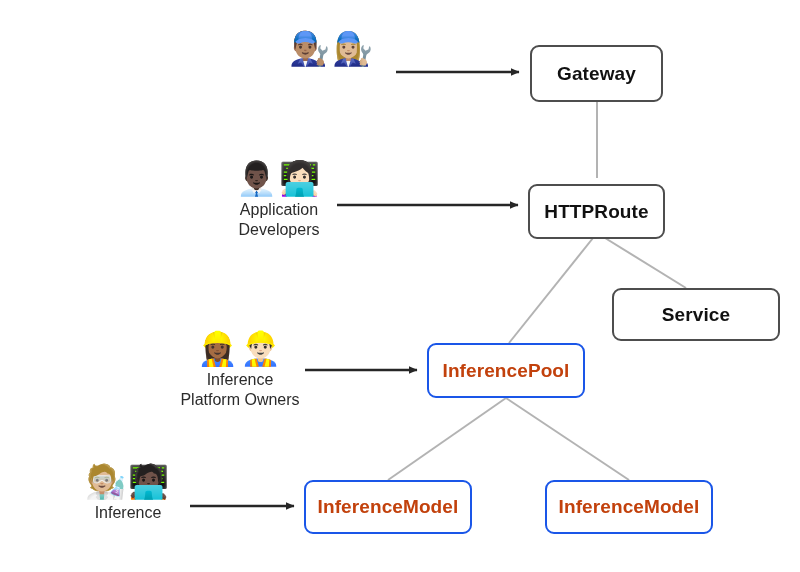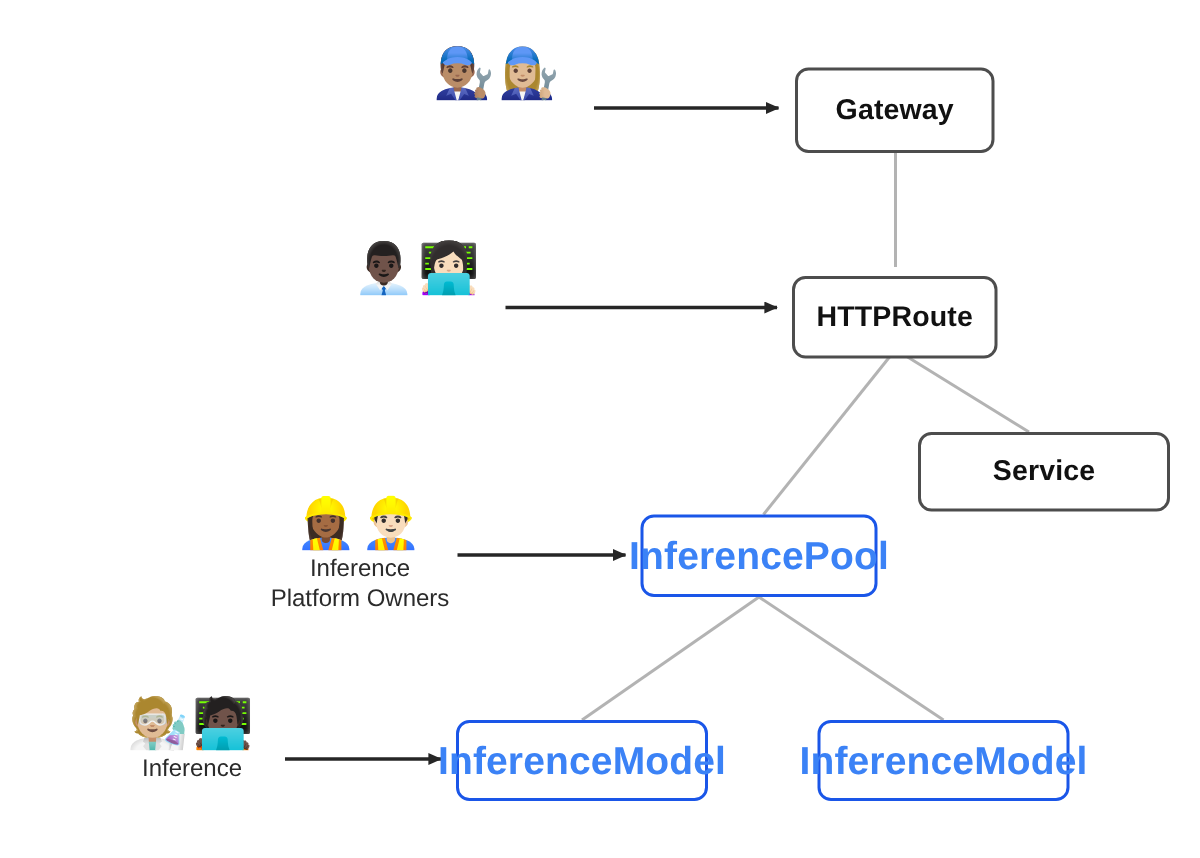--- a/index.html
+++ b/index.html
@@ -40,22 +40,22 @@
     letter-spacing: 0.1px;
     white-space: nowrap;
   }
   .node.std {
     border: 2.2px solid #4d4d4d;
     color: #111111;
     font-size: 19px;
   }
   .node.blue {
     border: 2.4px solid #1a56e8;
-    color: #3b82f6;
-    font-size: 26px;
+    color: #c2410c;
+    font-size: 19px;
     text-align: center;
   }
 
   
   .persona {
     position: absolute;
     box-sizing: border-box;
     display: flex;
     flex-direction: column;
     align-items: center;
@@ -126,20 +126,21 @@
         <span>InferenceModel</span>
       </div>
     </div>
 
   <div id="persona-layer">
       <div class="persona" style="left: 258px; top: 30px; width: 148px;">
         <div class="persona-icons">👨🏽‍🔧👩🏼‍🔧</div>
       </div>
       <div class="persona" style="left: 205px; top: 160px; width: 148px;">
         <div class="persona-icons">👨🏿‍💼👩🏻‍💻</div>
+        <div class="persona-label"><span>Application</span><span class="l2">Developers</span></div>
       </div>
       <div class="persona" style="left: 160px; top: 330px; width: 160px;">
         <div class="persona-icons">👷🏾‍♀️👷🏻‍♂️</div>
         <div class="persona-label"><span>Inference</span><span class="l2">Platform Owners</span></div>
       </div>
       <div class="persona" style="left: 48px; top: 463px; width: 160px;">
         <div class="persona-icons">🧑🏼‍🔬🧑🏿‍💻</div>
         <div class="persona-label"><span>Inference</span></div>
       </div>
     </div>

